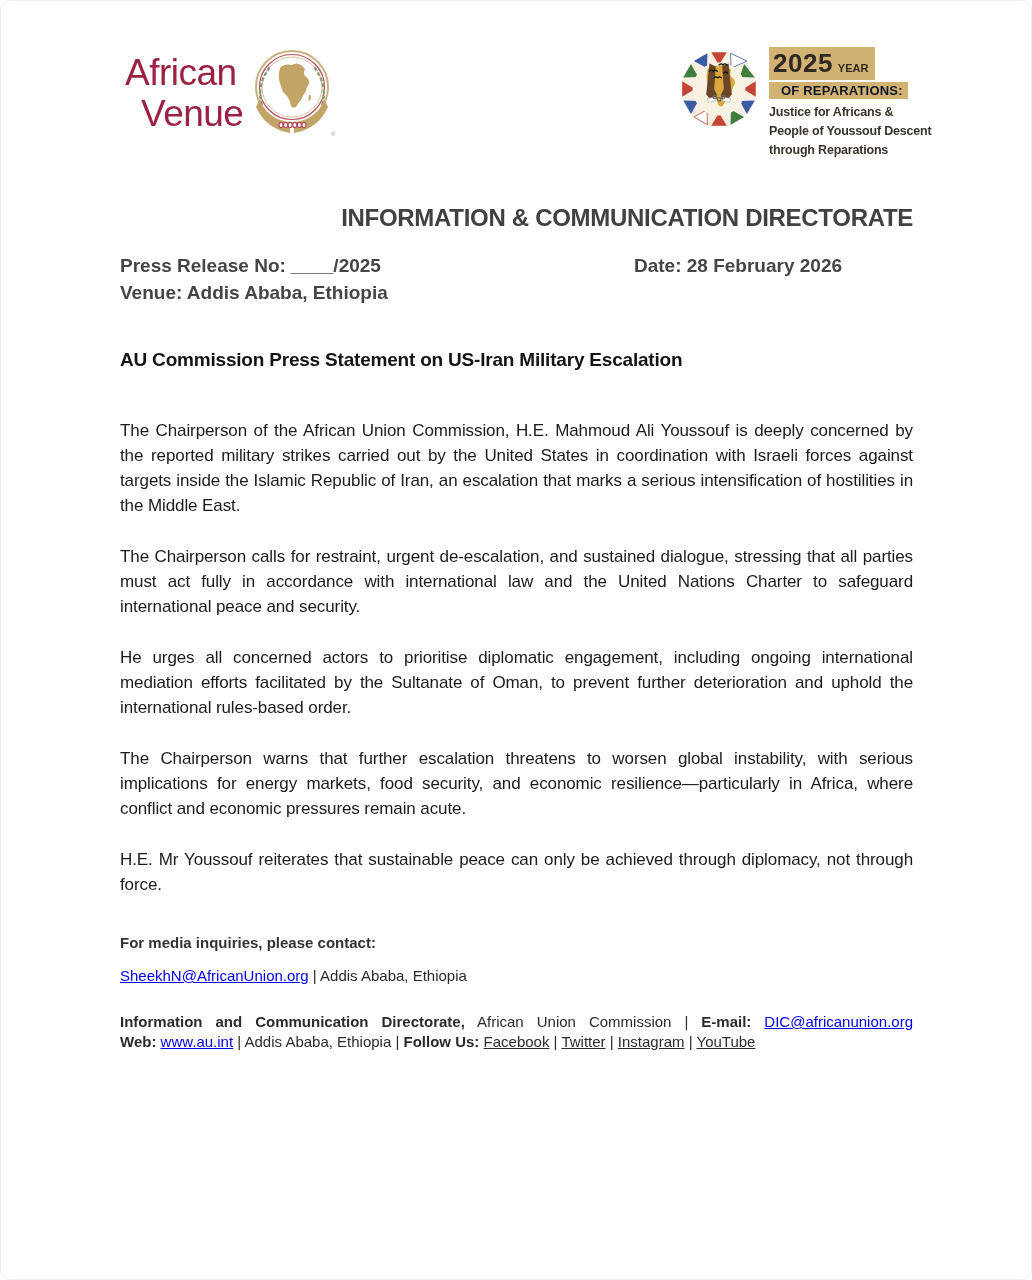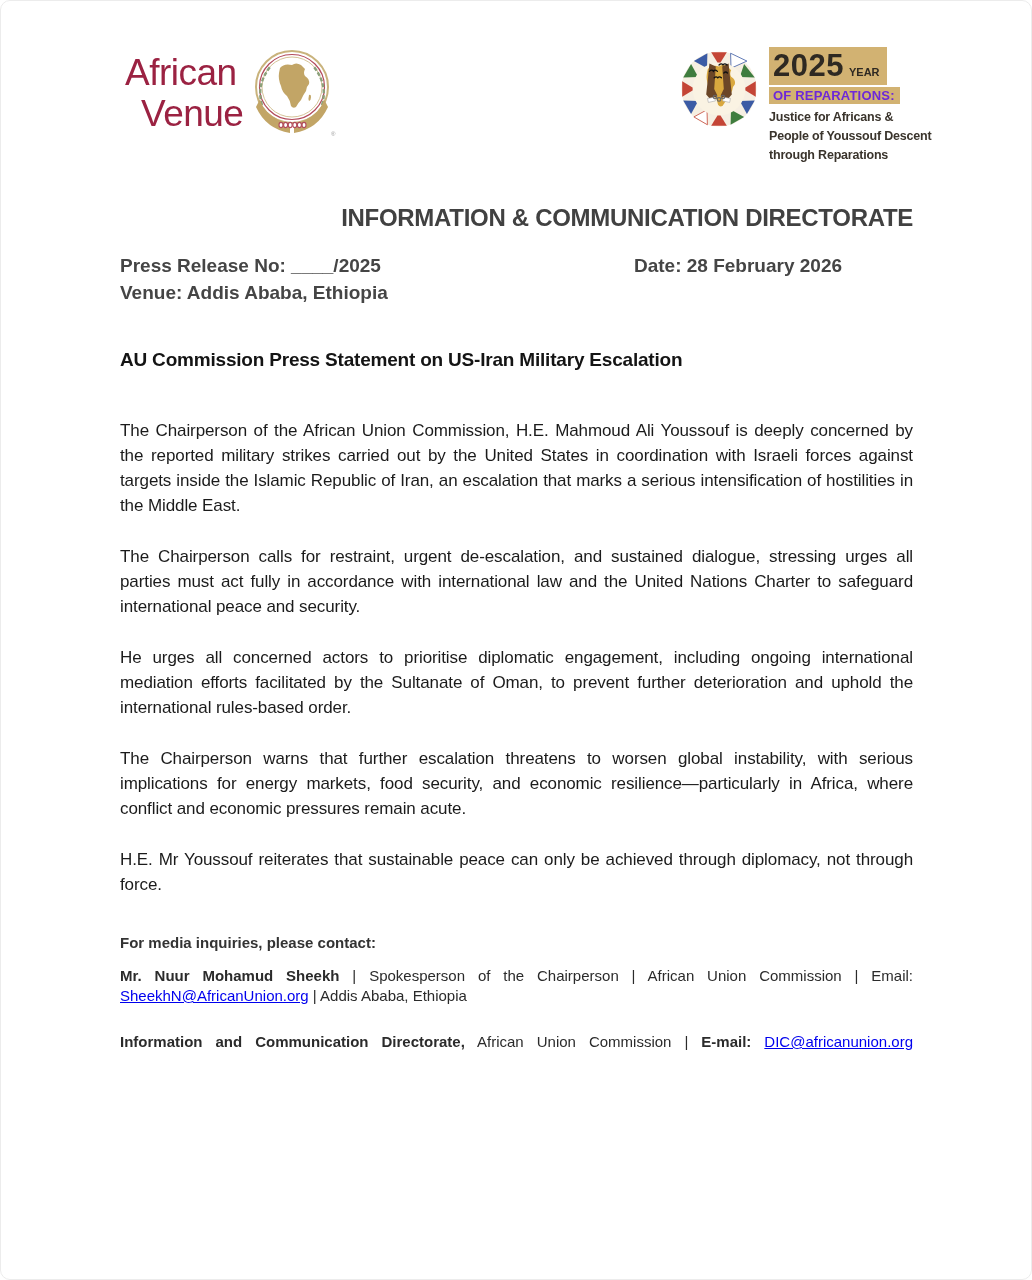--- a/index.html
+++ b/index.html
@@ -14,23 +14,23 @@
   
   .au-logo { position:absolute; left:124px; top:44px; display:flex; align-items:center; }
   .au-wordmark { font-size:37px; line-height:41px; color:#9B2242; letter-spacing:-0.5px; }
   .au-wordmark .line2 { padding-left:16px; }
   .au-emblem { margin-left:2px; margin-top:-2px; }
 
   .rep-logo { position:absolute; left:678px; top:46px; display:flex; align-items:flex-start; }
   .rep-emblem { flex:0 0 auto; }
   .rep-text { margin-left:10px; color:#332e28; }
   .rep-year-row { display:inline-block; background:#D2B272; padding:1px 7px 1px 4px; }
-  .rep-year { font-size:31px; font-weight:800; letter-spacing:0.5px; color:#2e2922; }
+  .rep-year { font-size:26px; font-weight:800; letter-spacing:0.5px; color:#2e2922; }
   .rep-year-suffix { font-size:11px; font-weight:800; margin-left:5px; color:#2e2922; }
-  .rep-line2 { display:inline-block; background:#D2B272; padding:1px 5px 1px 4px; font-size:13px; font-weight:800; margin-top:2px; color:#6d28d9; letter-spacing:0.2px; }
+  .rep-line2 { display:inline-block; background:#D2B272; padding:1px 5px 1px 12px; font-size:13px; font-weight:800; margin-top:2px; color:#0f172a; letter-spacing:0.2px; }
   .rep-just { font-size:12.5px; font-weight:700; line-height:16px; margin-top:3px; letter-spacing:-0.2px; color:#3a342c; }
   .rep-just.first { margin-top:5px; }
 
   
   .content { position:absolute; left:119px; top:203px; width:793px; }
   .directorate { text-align:right; font-size:24px; font-weight:700; color:#414141; letter-spacing:-0.3px; margin-bottom:20px; }
   .meta { font-size:19px; font-weight:700; color:#454545; line-height:27px; }
   .meta-row { display:flex; }
   .meta-left { flex:1 1 auto; }
   .meta-right { flex:0 0 279px;margin-left:32px; }
@@ -134,38 +134,44 @@
         <span class="meta-left">Press Release No: ____/2025</span>
         <span class="meta-right">Date: 28 February 2026</span>
       </div>
       <div>Venue: Addis Ababa, Ethiopia</div>
     </div>
 
     <h2 class="statement-title">AU Commission Press Statement on US-Iran Military Escalation</h2>
 
     <div class="bodycopy">
       <p>The Chairperson of the African Union Commission, H.E. Mahmoud Ali Youssouf is deeply concerned by the reported military strikes carried out by the United States in coordination with Israeli forces against targets inside the Islamic Republic of Iran, an escalation that marks a serious intensification of hostilities in the Middle East.</p>
-      <p>The Chairperson calls for restraint, urgent de-escalation, and sustained dialogue, stressing urges all parties must act fully in accordance with international law and the United Nations Charter to safeguard international peace and security.</p>
+      <p>The Chairperson calls for restraint, urgent de-escalation, and sustained dialogue, stressing that all parties must act fully in accordance with international law and the United Nations Charter to safeguard international peace and security.</p>
       <p>He urges all concerned actors to prioritise diplomatic engagement, including ongoing international mediation efforts facilitated by the Sultanate of Oman, to prevent further deterioration and uphold the international rules-based order.</p>
       <p>The Chairperson warns that further escalation threatens to worsen global instability, with serious implications for energy markets, food security, and economic resilience—particularly in Africa, where conflict and economic pressures remain acute.</p>
       <p>H.E. Mr Youssouf reiterates that sustainable peace can only be achieved through diplomacy, not through force.</p>
     </div>
 
     <div class="footer">
       <p class="media-heading">For media inquiries, please contact:</p>
 
       <div class="fpara">
-        <span class="fline stretch">
-          <b>Mr. Nuur Mohamud Sheekh</b><span> | Spokesperson of the Chairperson | African Union Commission | Email:</span>
-        </span>
         <span class="fline">
           <a class="bluelink">SheekhN@AfricanUnion.org</a><span> | Addis Ababa, Ethiopia</span>
         </span>
       </div>
 
       <div class="fpara">
         <span class="fline stretch">
           <b>Information and Communication Directorate,</b><span> African Union Commission | </span><b>E-mail:</b>&nbsp;<a class="bluelink">DIC@africanunion.org</a>
         </span>
+        <span class="fline">
+          <b>Web:</b>&nbsp;<a class="bluelink">www.au.int</a><span> | Addis Ababa, Ethiopia | </span><b>Follow Us:</b>&nbsp;<a class="darklink">Facebook</a>
+          <span>|</span>
+          <a class="darklink">Twitter</a>
+          <span>|</span>
+          <a class="darklink">Instagram</a>
+          <span>|</span>
+          <a class="darklink">YouTube</a>
+        </span>
       </div>
     </div>
   </main>
 </div>
 
 </body></html>

